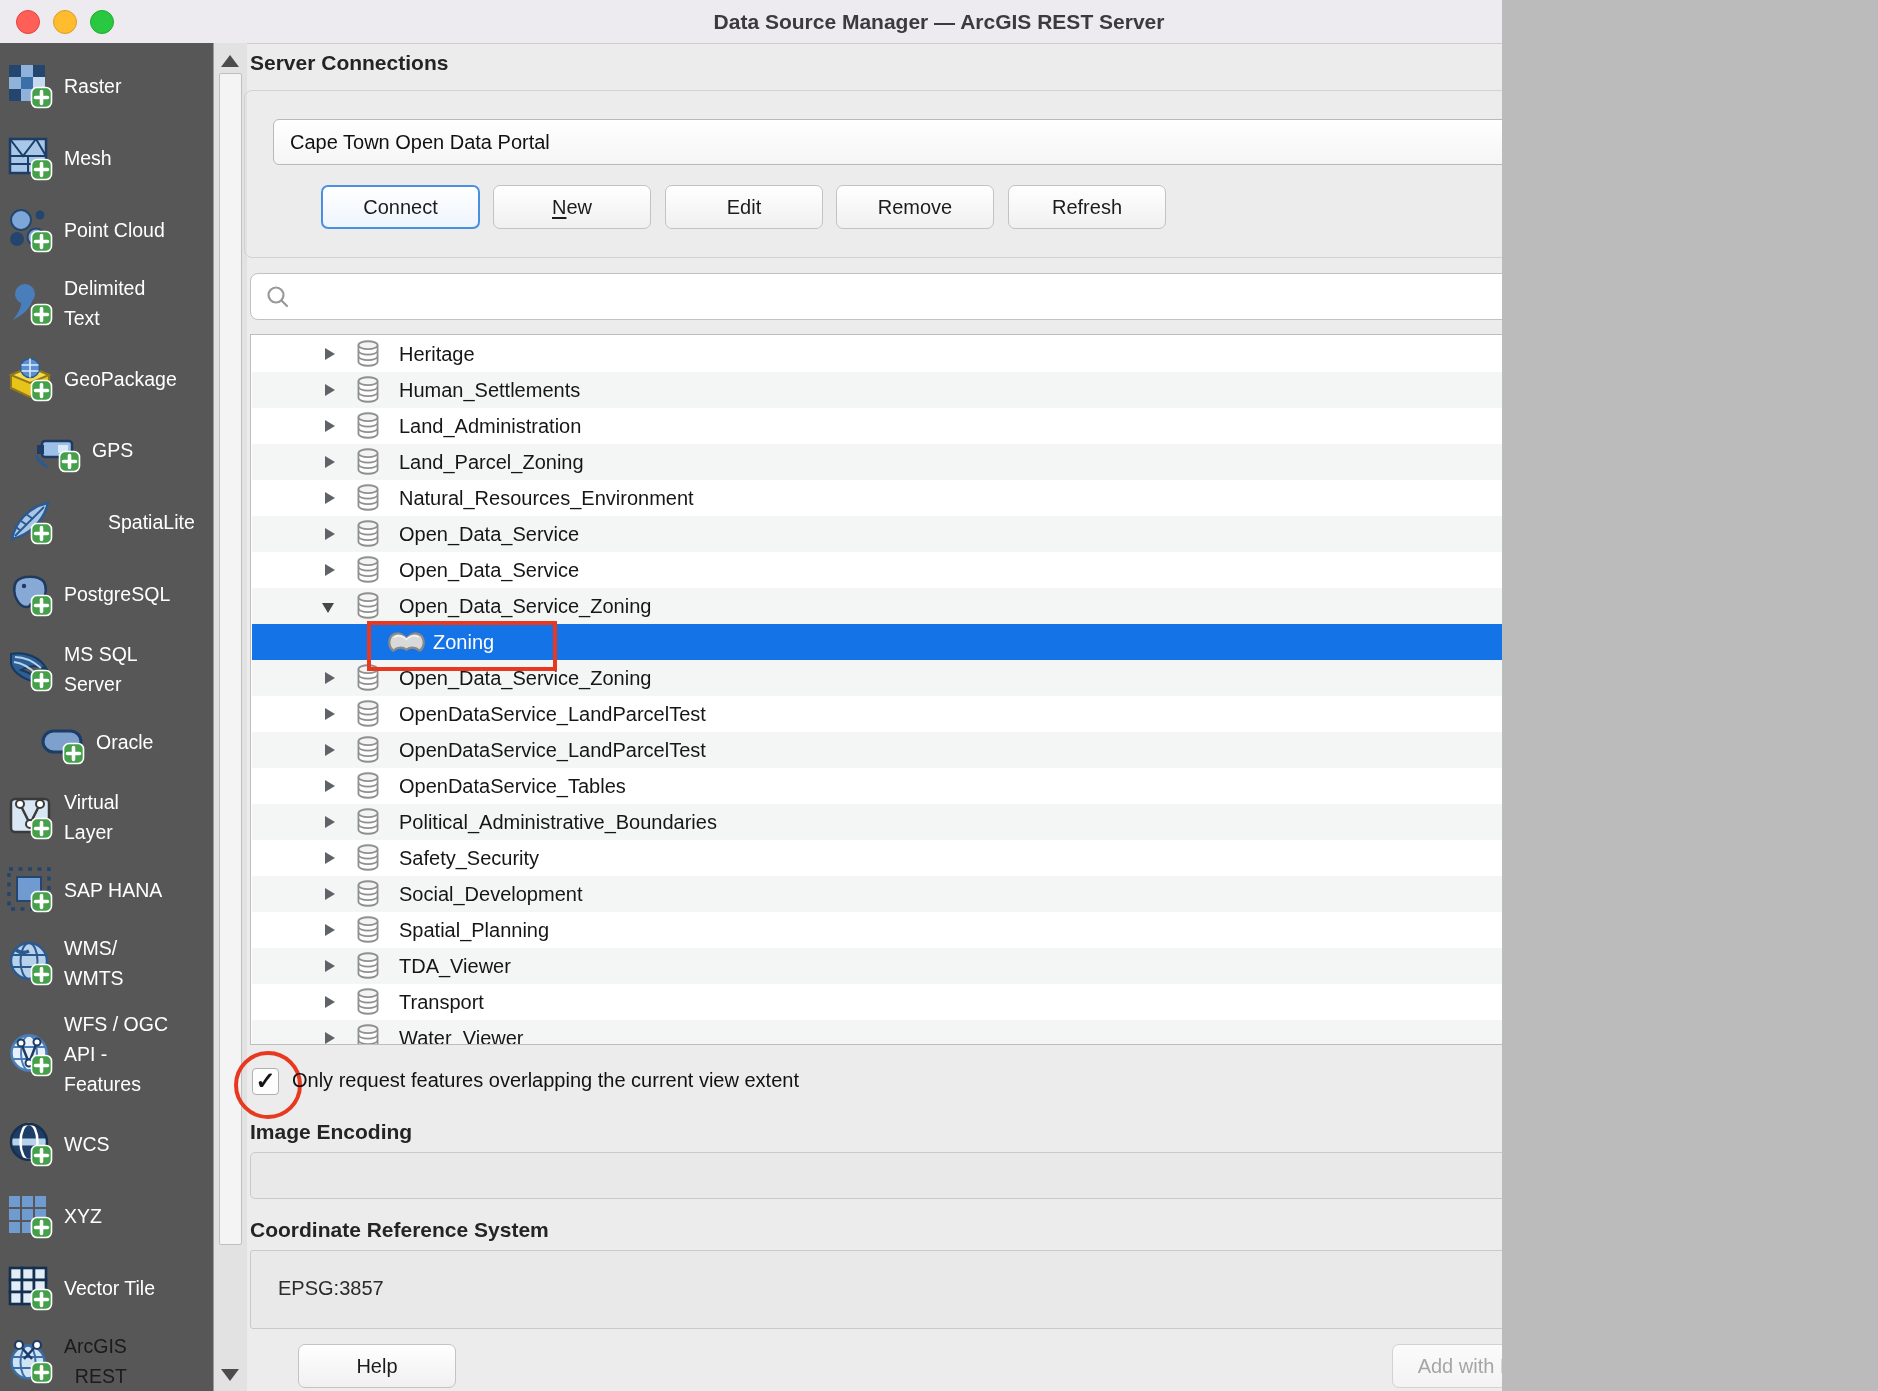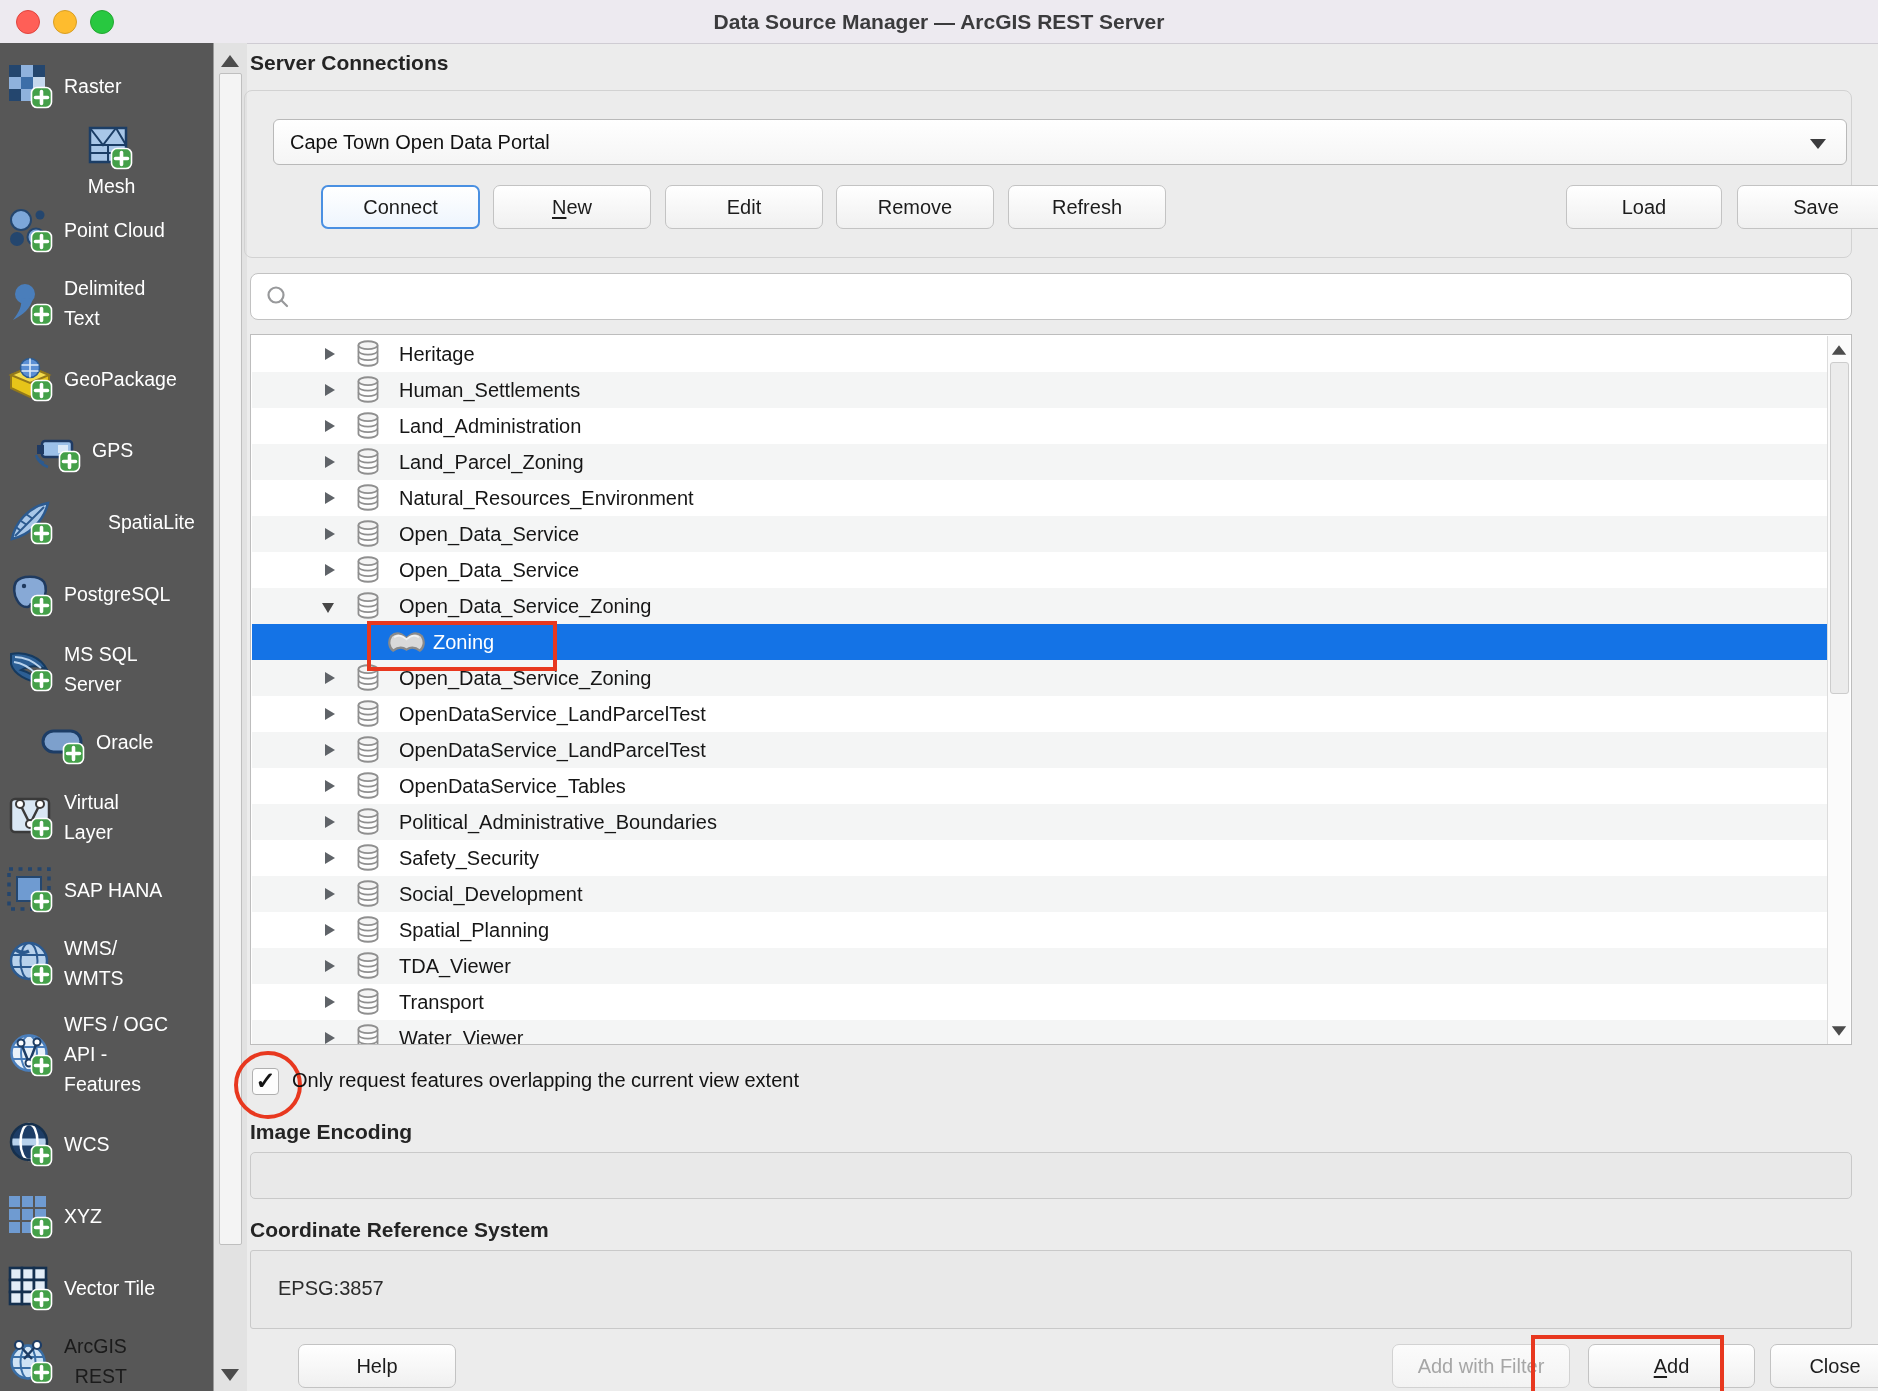--- a/index.html
+++ b/index.html
@@ -1,16 +1,16 @@
 <!DOCTYPE html>
 <html><head>
 <meta charset="utf-8">
 <style>
   html,body{margin:0;padding:0;background:#bbb;}
-  .stage{position:relative;width:1878px;height:1391px;overflow:hidden;
+  .stage{position:relative;width:1502px;height:1391px;overflow:hidden;
          font-family:"Liberation Sans", sans-serif;background:#ececec;}
   
   .titlebar{position:absolute;left:0;top:0;width:1878px;height:43px;background:#edeaf0;
             border-bottom:1px solid #cfccd3;}
   .wintitle{position:absolute;left:0;right:0;top:0;height:43px;display:flex;align-items:center;
             justify-content:center;font-size:21px;font-weight:700;color:#3b3b3d;}
   .light{position:absolute;top:10px;width:22px;height:22px;border-radius:50%;}
   .light.red{left:16px;background:#ff5f57;border:1px solid #e0443e;}
   .light.yellow{left:53px;background:#febc2e;border:1px solid #d89e24;}
   .light.green{left:90px;background:#28c840;border:1px solid #24a732;}
@@ -108,21 +108,21 @@
           <rect x="3" y="15" width="12" height="12" fill="#8fb2dd"></rect>
           <rect x="15" y="15" width="12" height="12" fill="#3c6ea8"></rect>
           <rect x="27" y="15" width="12" height="12" fill="#c6d9ee"></rect>
           <rect x="3" y="27" width="12" height="12" fill="#24466e"></rect>
           <rect x="15" y="27" width="12" height="12" fill="#8fb2dd"></rect>
           <rect x="25.5" y="25.5" width="20" height="20" rx="5.5" fill="#44a049" stroke="#ffffff" stroke-width="1.6"></rect>
           <path d="M35.5 29.5v12M29.5 35.5h12" stroke="#fff" stroke-width="3.6" stroke-linecap="round"></path>
         </svg>
         <span class="sb-label">Raster</span>
       </div>
-      <div class="sb-item" style="top: 80px; height: 70px; flex-direction: column;">
+      <div class="sb-item" style="top: 80px; height: 70px;">
         <svg width="48" height="48" viewBox="0 0 48 48">
           <rect x="4" y="5" width="36" height="34" fill="#a9c7e8" stroke="#1c3e66" stroke-width="2.5"></rect>
           <path d="M4 5l13 17L30 5M30 5l10 17M4 22h36M22 22v17M4 30h36" stroke="#1c3e66" stroke-width="2" fill="none"></path>
           <rect x="25.5" y="25.5" width="20" height="20" rx="5.5" fill="#44a049" stroke="#ffffff" stroke-width="1.6"></rect>
           <path d="M35.5 29.5v12M29.5 35.5h12" stroke="#fff" stroke-width="3.6" stroke-linecap="round"></path>
         </svg>
         <span class="sb-label">Mesh</span>
       </div>
       <div class="sb-item" style="top: 152px; height: 70px;">
         <svg width="48" height="48" viewBox="0 0 48 48">

